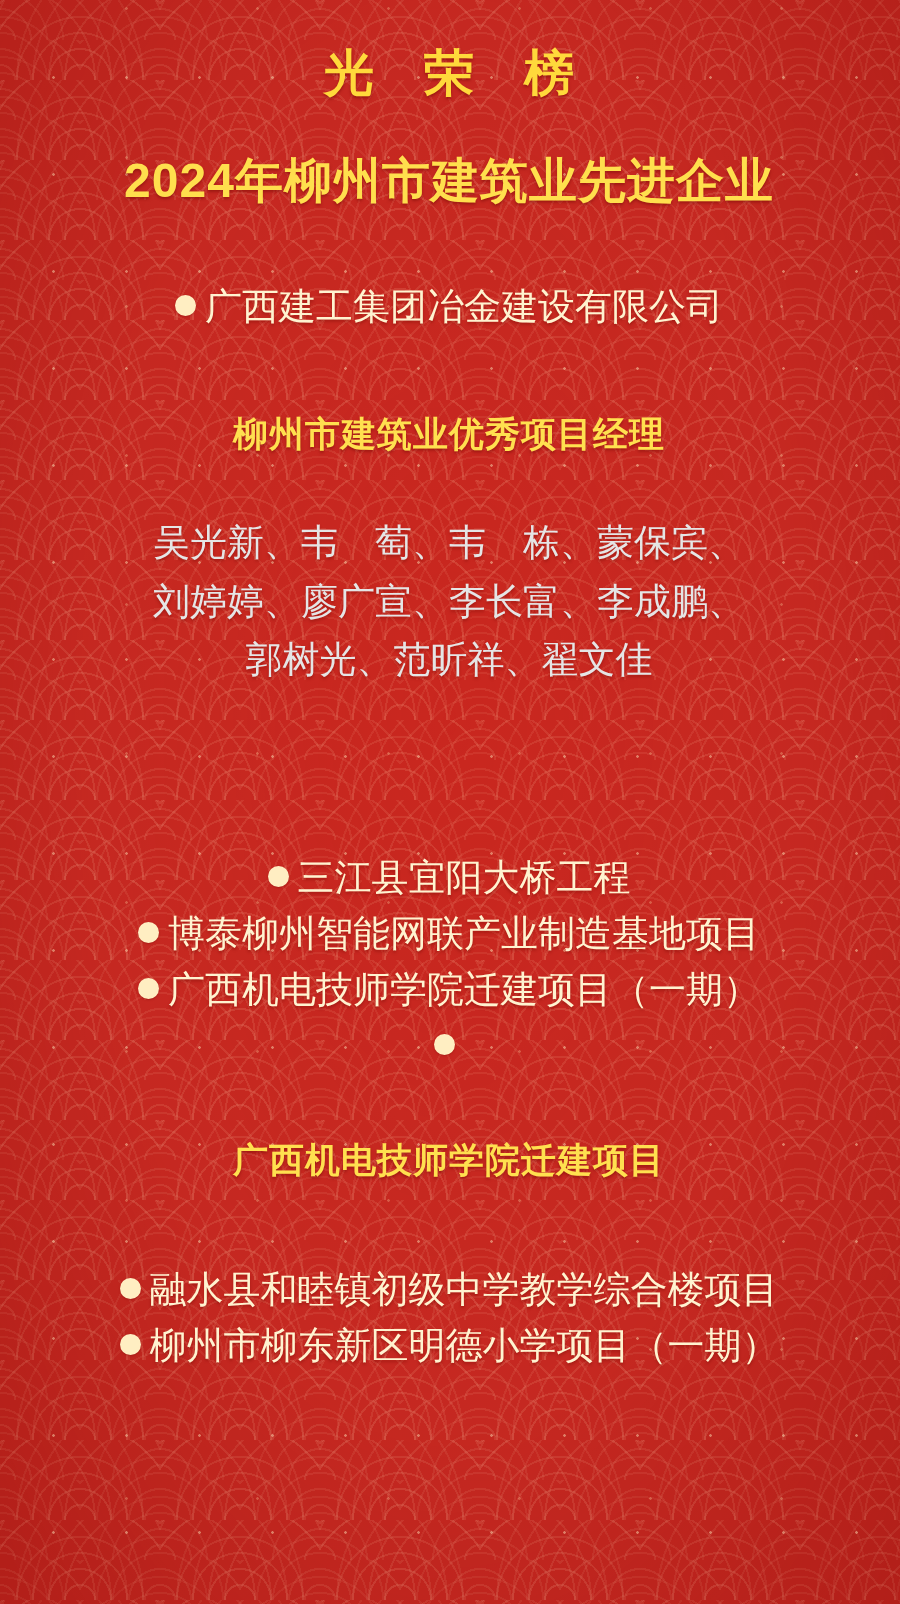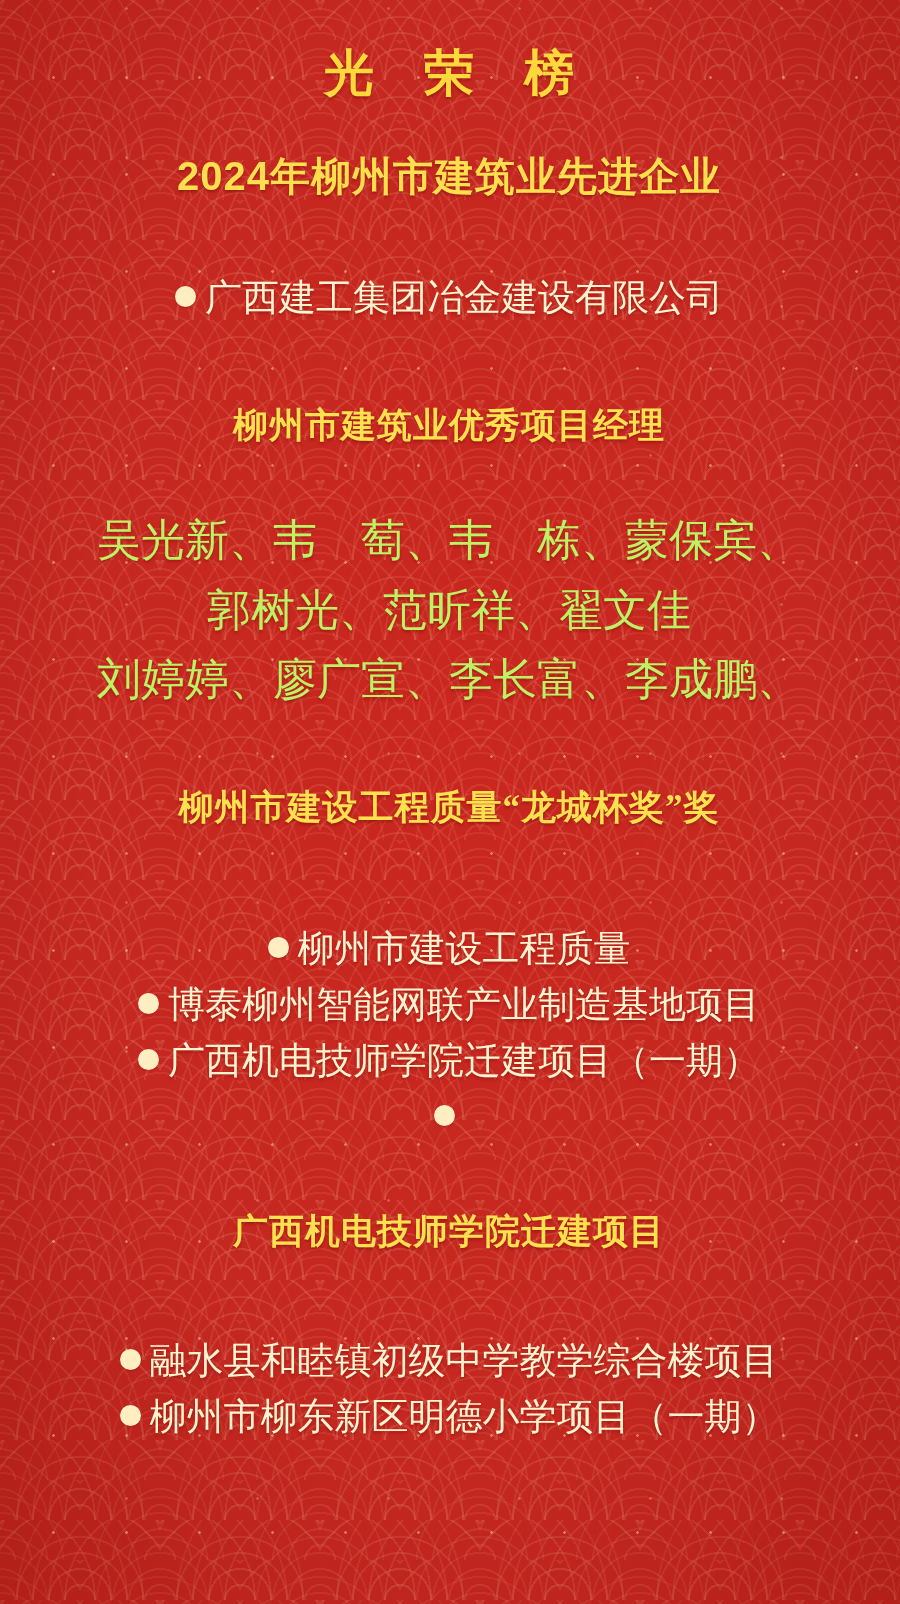--- a/index.html
+++ b/index.html
@@ -79,21 +79,21 @@
     font-weight: bold;
     letter-spacing: 18px;
     text-indent: 18px;
     color: #ffd93b;
     text-shadow: 0 2px 3px rgba(120,10,5,0.55);
   }
 
   .subtitle {
     margin: 0;
     padding-top: 42px;
-    font-size: 40px;
+    font-size: 48px;
     font-weight: bold;
     color: #ffdf4d;
     letter-spacing: 1px;
     text-shadow: 0 2px 3px rgba(120,10,5,0.5);
   }
 
   .section-heading {
     font-size: 35px;
     font-weight: bold;
     color: #ffe04f;
@@ -120,22 +120,22 @@
     width: 21px;
     height: 21px;
     border-radius: 50%;
     background: #ffeec2;
     margin-right: 9px;
     vertical-align: 3px;
     box-shadow: 0 1px 2px rgba(120,10,5,0.35);
   }
 
   .name-block {
-    font-size: 44px;
-    color: #bef264;
+    font-size: 37px;
+    color: #e5e5e5;
     line-height: 1.58;
     letter-spacing: 0px;
     text-shadow: 0 2px 3px rgba(120,10,5,0.45);
   }
   .name-line { white-space: pre; }
 
   .sp-1 { height: 62px; }
   .sp-2 { height: 72px; }
   .sp-3 { height: 56px; }
   .sp-4 { height: 70px; }
@@ -168,33 +168,32 @@
     </ul>
 
     <div class="sp-2"></div>
 
     <div class="section-heading">柳州市建筑业优秀项目经理</div>
 
     <div class="sp-3"></div>
 
     <div class="name-block">
       <div class="name-line">吴光新、韦　萄、韦　栋、蒙保宾、</div>
+      <div class="name-line">刘婷婷、廖广宣、李长富、李成鹏、</div>
       <div class="name-line">郭树光、范昕祥、翟文佳</div>
-      <div class="name-line">刘婷婷、廖广宣、李长富、李成鹏、</div>
     </div>
 
     <div class="sp-4"></div>
 
-    <div class="section-heading">柳州市建设工程质量“龙城杯奖”奖</div>
 
     <div class="sp-5"></div>
 
     <ul class="award-list">
       <li class="award-item">
-        <span class="bullet"></span><span>柳州市建设工程质量</span>
+        <span class="bullet"></span><span>三江县宜阳大桥工程</span>
       </li>
       <li class="award-item">
         <span class="bullet"></span><span>博泰柳州智能网联产业制造基地项目</span>
       </li>
       <li class="award-item">
         <span class="bullet"></span><span>广西机电技师学院迁建项目（一期）</span>
       </li>
       <li class="award-item">
         <span class="bullet"></span>
       </li>

